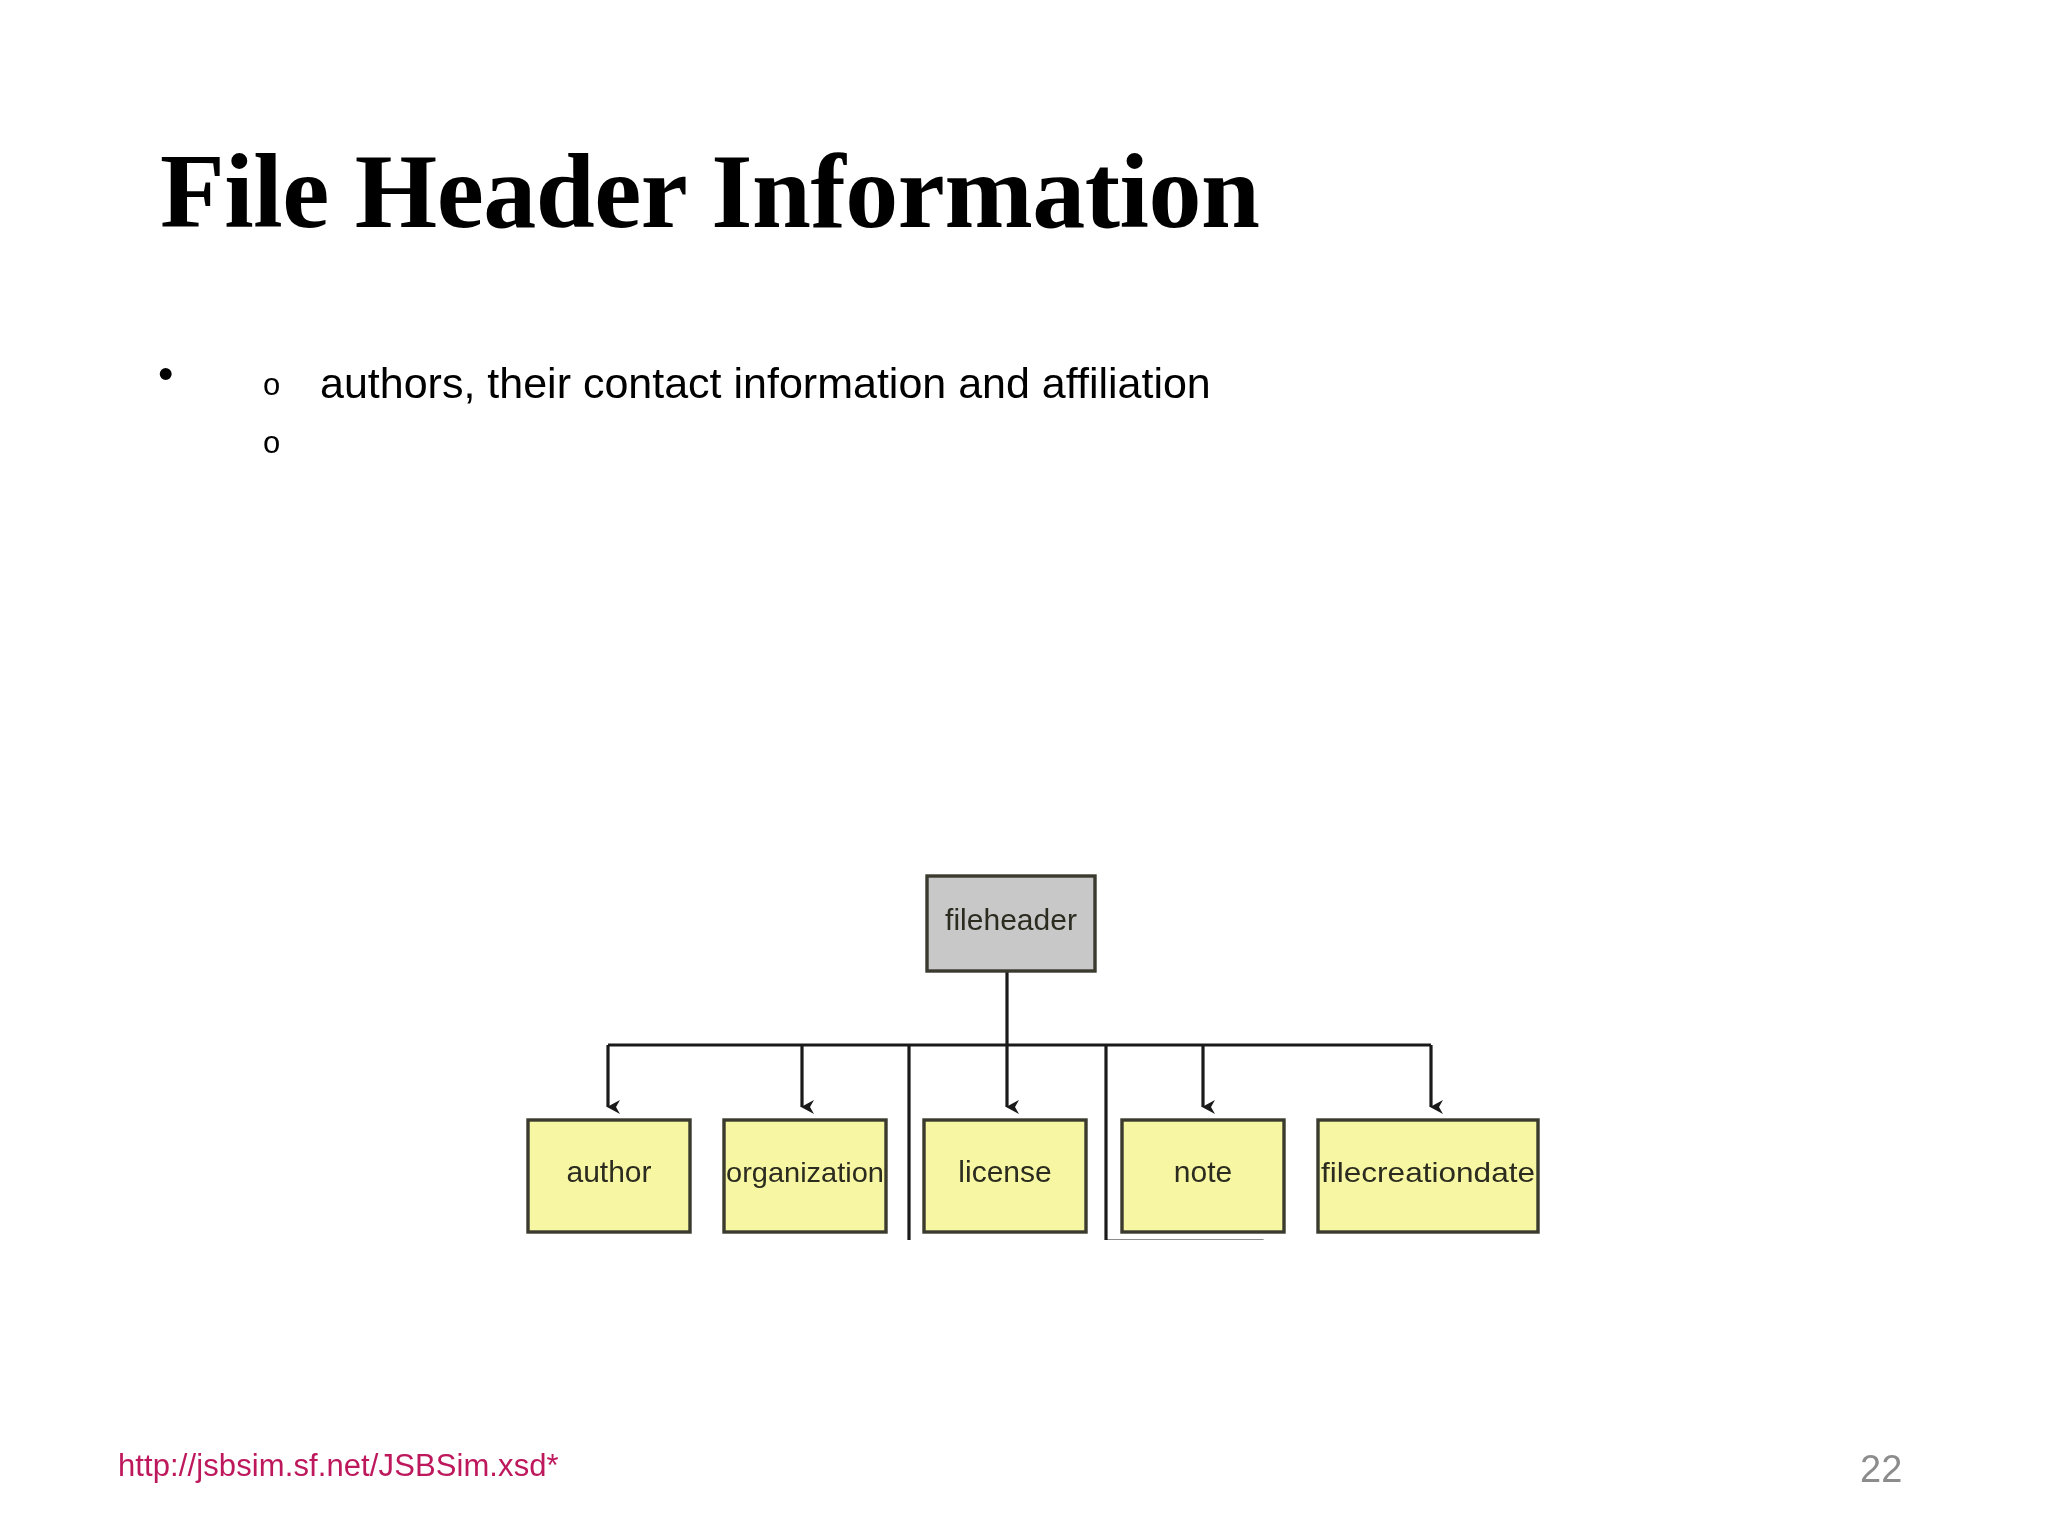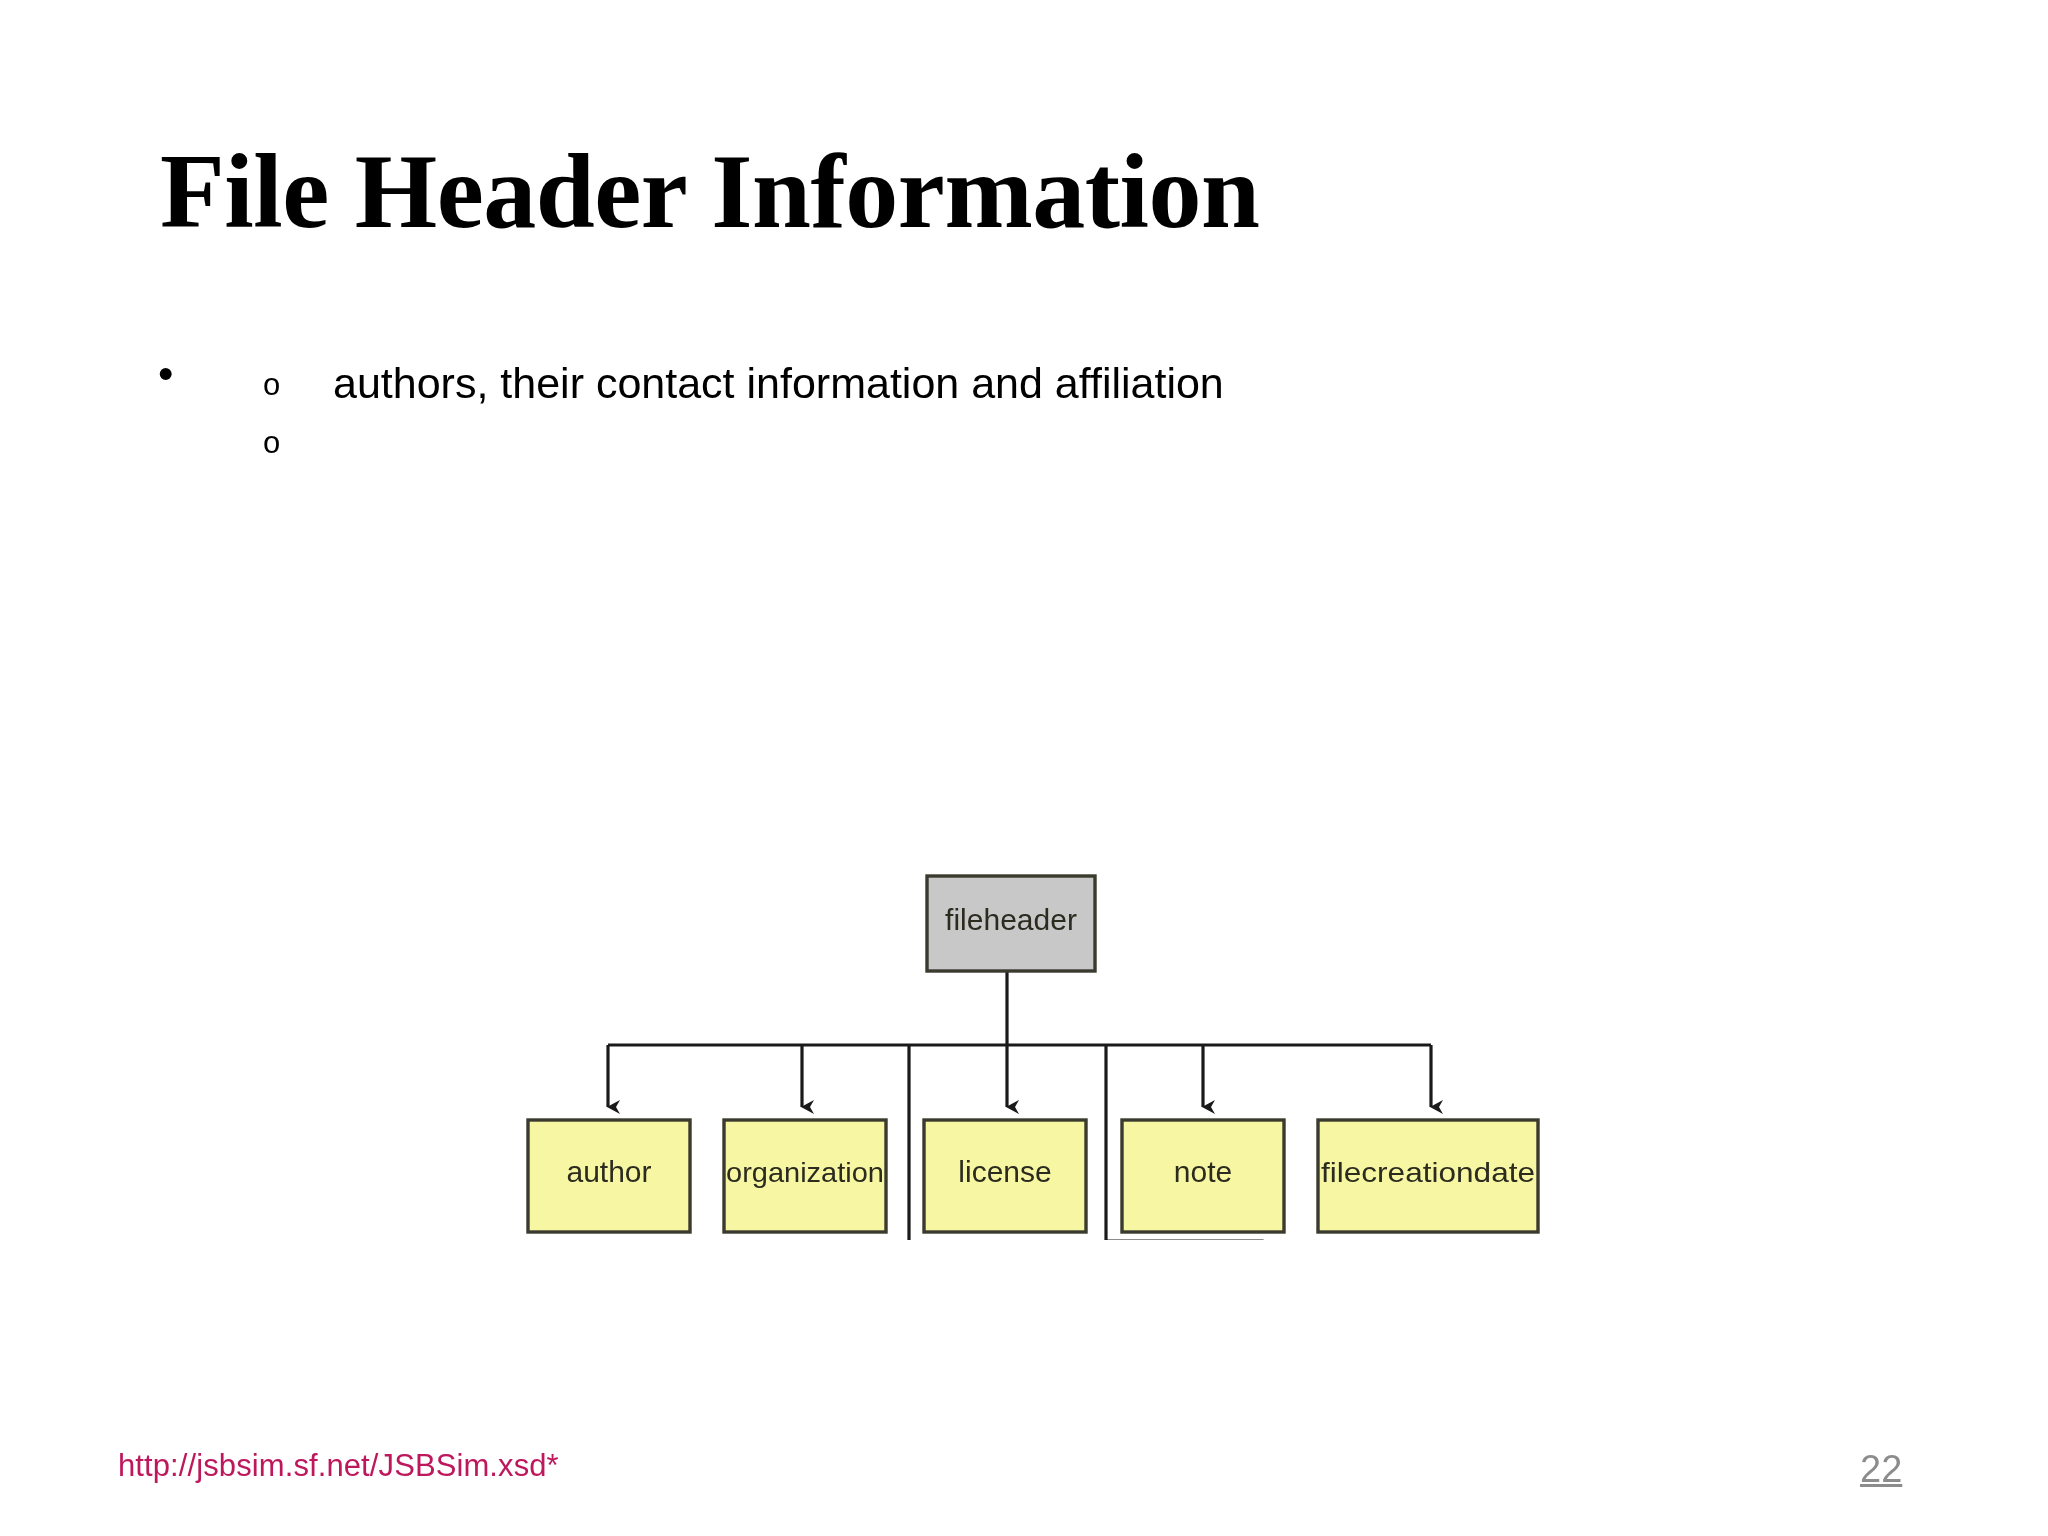--- a/index.html
+++ b/index.html
@@ -75,21 +75,21 @@
     text-align: justify;
     text-align-last: left;
   }
   .bullet-l2 .marker {
     position: absolute;
     left: 0px;
     top: 1px;
     font-size: 31px;
     line-height: 1.80;
   }
-  .bullet-l2 .txt { display: inline; margin-left: 13px; }
+  .bullet-l2 .txt { display: inline; }
 
   
   .diagram {
     position: absolute;
     left: 500px;
     top: 820px;
     width: 1100px;
     height: 420px;
   }
   .diagram svg { display: block; }
@@ -105,21 +105,20 @@
     white-space: nowrap;
   }
   .page-number {
     position: absolute;
     left: 1860px;
     top: 1448px;
     width: 80px;
     text-align: left;
     font-size: 38px;
     color: #8c8c8c;
-    text-decoration: underline;
   }
 </style>
 </head>
 <body>
 
 <div class="slide">
 
   <h1 class="slide-title">File Header Information</h1>
 
   <div class="body-block">

